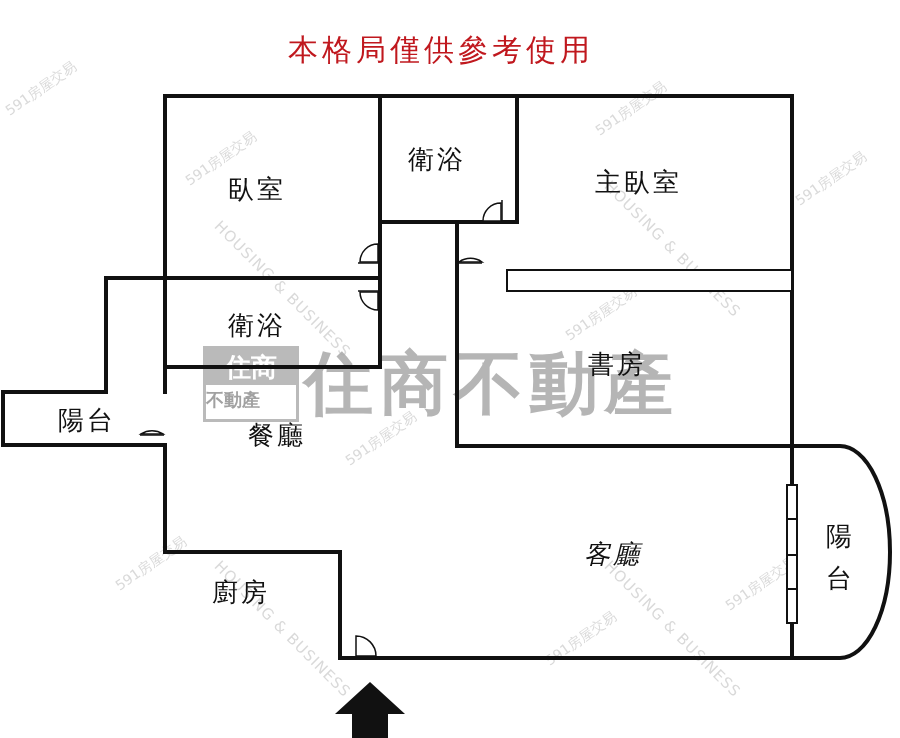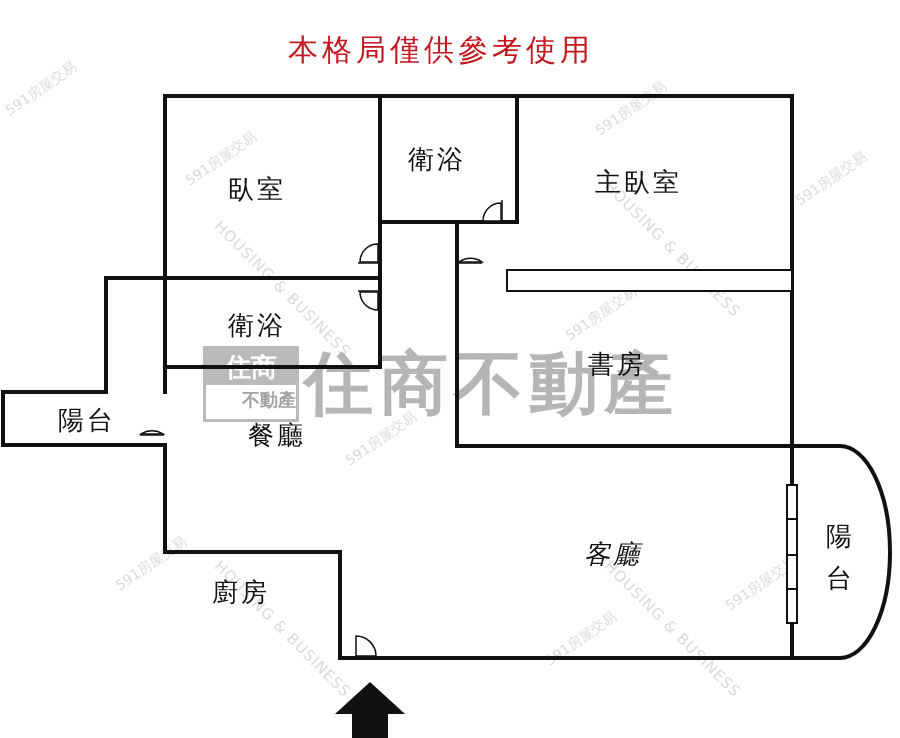--- a/index.html
+++ b/index.html
@@ -7,21 +7,21 @@
   svg{position:absolute;left:0;top:0;}
   .wall{stroke:#111;stroke-width:4;fill:none;stroke-linecap:square;}
   .thin{stroke:#111;stroke-width:2;fill:#fff;}
   .door{stroke:#111;stroke-width:1.5;fill:#fff;}
   .label{position:absolute;font-family:"DejaVu Serif",serif;font-size:26px;color:#111;letter-spacing:3px;white-space:nowrap;}
   .vlabel{position:absolute;font-family:"DejaVu Serif",serif;font-size:26px;color:#111;width:30px;text-align:center;line-height:42px;}
   .title{position:absolute;left:288px;top:22px;font-family:"DejaVu Serif",serif;font-size:30px;color:#c0181e;letter-spacing:4px;margin-top:8px;}
   .wm-big{position:absolute;left:304px;top:338px;font-family:Liberation Serif, serif;font-weight:bold;font-size:69px;color:rgba(120,120,120,0.55);letter-spacing:6px;}
   .wm-logo{position:absolute;left:203px;top:346px;width:90px;height:70px;border:3px solid rgba(130,130,130,0.55);}
   .wm-logo .top{height:36px;background:rgba(130,130,130,0.55);color:#fff;font-weight:bold;font-size:26px;text-align:center;line-height:36px;}
-  .wm-logo .bot{color:rgba(130,130,130,0.75);font-size:18px;text-align:right;line-height:30px;font-weight:bold;}
+  .wm-logo .bot{color:rgba(130,130,130,0.75);font-size:18px;text-align:left;line-height:30px;font-weight:bold;}
   .wm-small{position:absolute;font-size:14px;color:rgba(170,170,170,0.45);transform:rotate(-35deg);white-space:nowrap;}
   .wm-diag{position:absolute;font-size:15px;color:rgba(170,170,170,0.45);transform:rotate(45deg);white-space:nowrap;letter-spacing:1px;}
 </style>
 </head>
 <body>
 
 <div class="title">本格局僅供參考使用</div>
 
 <div class="wm-logo">
   <div class="top">住商</div>

